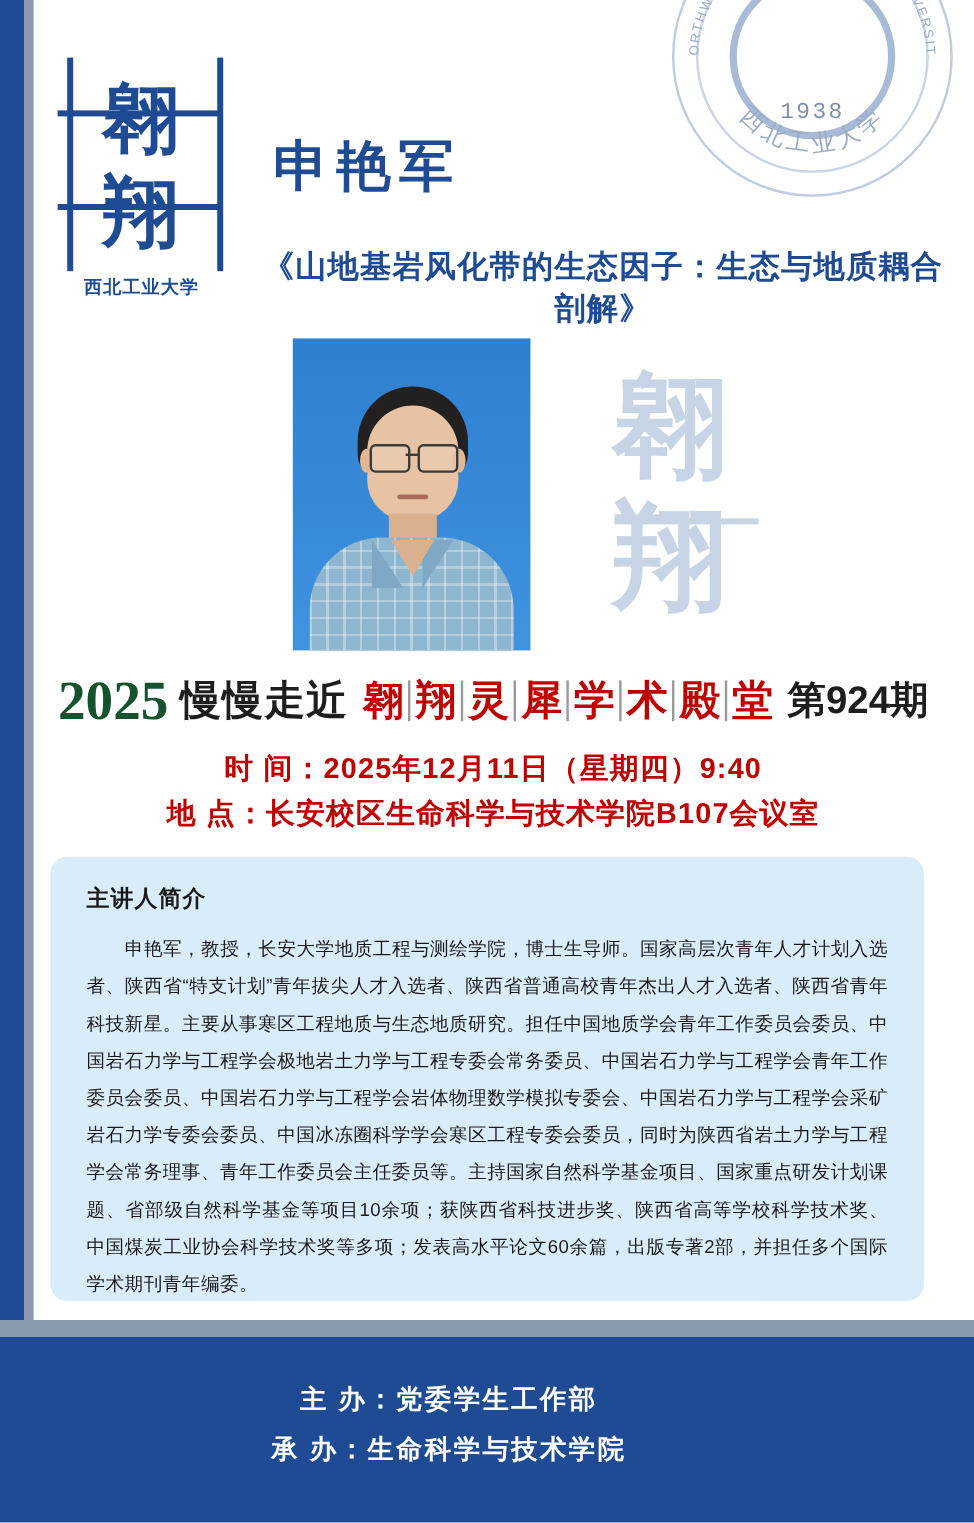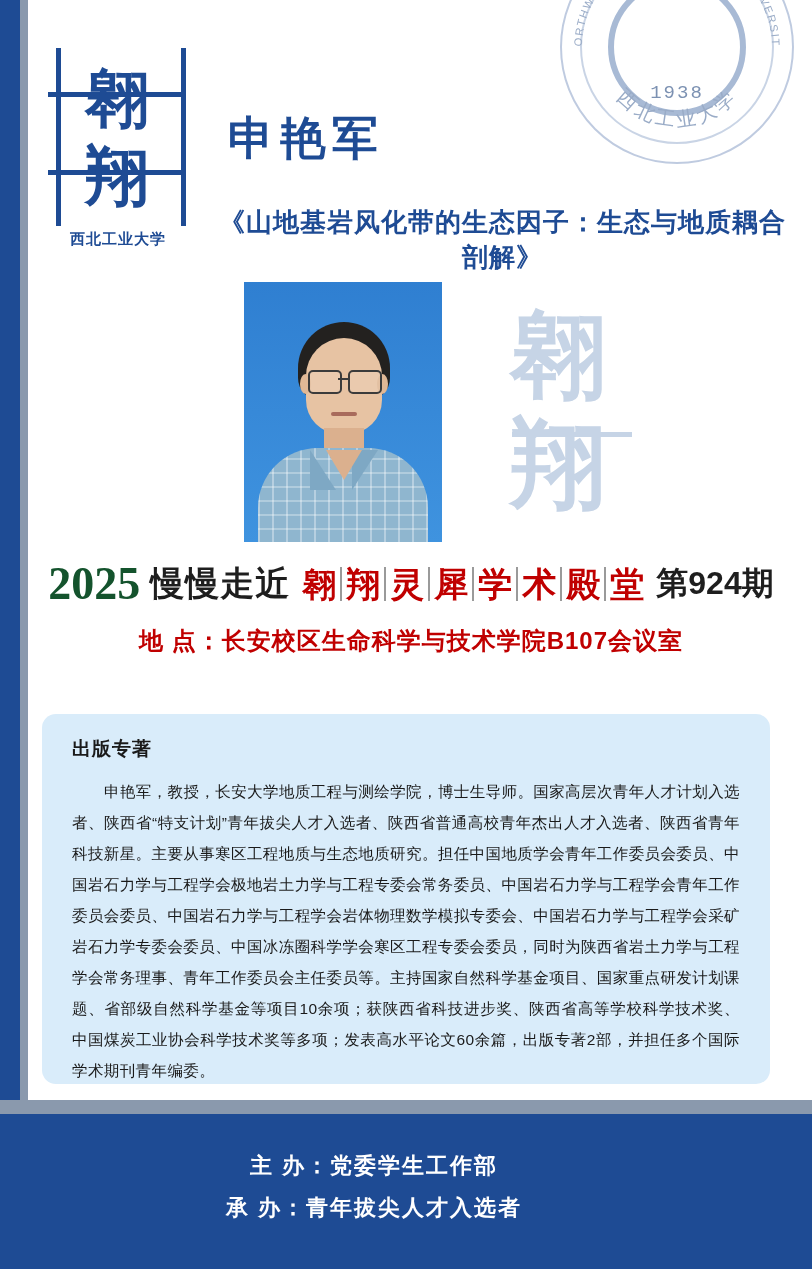--- a/index.html
+++ b/index.html
@@ -512,28 +512,29 @@
       <span>犀</span>
       <span>学</span>
       <span>术</span>
       <span>殿</span>
       <span>堂</span>
     </div>
     <div class="banner-issue">第924期</div>
   </div>
 
   <div class="meta">
+    <div>时 间：2025年12月11日（星期四）9:40</div>
     <div>地 点：长安校区生命科学与技术学院B107会议室</div>
   </div>
 
   <div class="bio">
-    <div class="bio-title">出版专著</div>
+    <div class="bio-title">主讲人简介</div>
     <div class="bio-text">申艳军，教授，长安大学地质工程与测绘学院，博士生导师。国家高层次青年人才计划入选者、陕西省“特支计划”青年拔尖人才入选者、陕西省普通高校青年杰出人才入选者、陕西省青年科技新星。主要从事寒区工程地质与生态地质研究。担任中国地质学会青年工作委员会委员、中国岩石力学与工程学会极地岩土力学与工程专委会常务委员、中国岩石力学与工程学会青年工作委员会委员、中国岩石力学与工程学会岩体物理数学模拟专委会、中国岩石力学与工程学会采矿岩石力学专委会委员、中国冰冻圈科学学会寒区工程专委会委员，同时为陕西省岩土力学与工程学会常务理事、青年工作委员会主任委员等。主持国家自然科学基金项目、国家重点研发计划课题、省部级自然科学基金等项目10余项；获陕西省科技进步奖、陕西省高等学校科学技术奖、中国煤炭工业协会科学技术奖等多项；发表高水平论文60余篇，出版专著2部，并担任多个国际学术期刊青年编委。</div>
   </div>
 
   <div class="bar-grey"></div>
   <div class="footer"></div>
   <div class="footer-lines">
     <div>主 办：党委学生工作部</div>
-    <div>承 办：青年拔尖人才入选者</div>
+    <div>承 办：生命科学与技术学院</div>
   </div>
 
 </div>
 
 </body></html>

